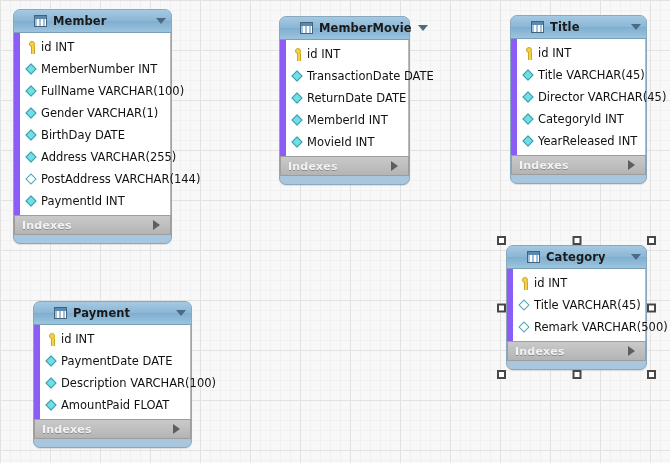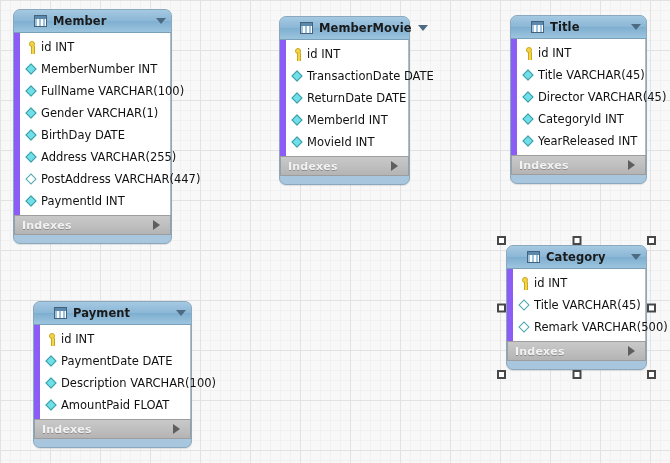--- a/index.html
+++ b/index.html
@@ -262,21 +262,21 @@
         <div class="col-row">
           <span class="col-glyph glyph-diamond"></span>
           <span class="col-text">BirthDay DATE</span>
         </div>
         <div class="col-row">
           <span class="col-glyph glyph-diamond"></span>
           <span class="col-text">Address VARCHAR(255)</span>
         </div>
         <div class="col-row">
           <span class="col-glyph glyph-diamond-hollow"></span>
-          <span class="col-text">PostAddress VARCHAR(447)</span>
+          <span class="col-text">PostAddress VARCHAR(144)</span>
         </div>
         <div class="col-row">
           <span class="col-glyph glyph-diamond"></span>
           <span class="col-text">PaymentId INT</span>
         </div>
       </div>
       <div class="tbl-indexes">
         <span class="ix-label">Indexes</span>
         <span class="ix-arrow"></span>
       </div>

